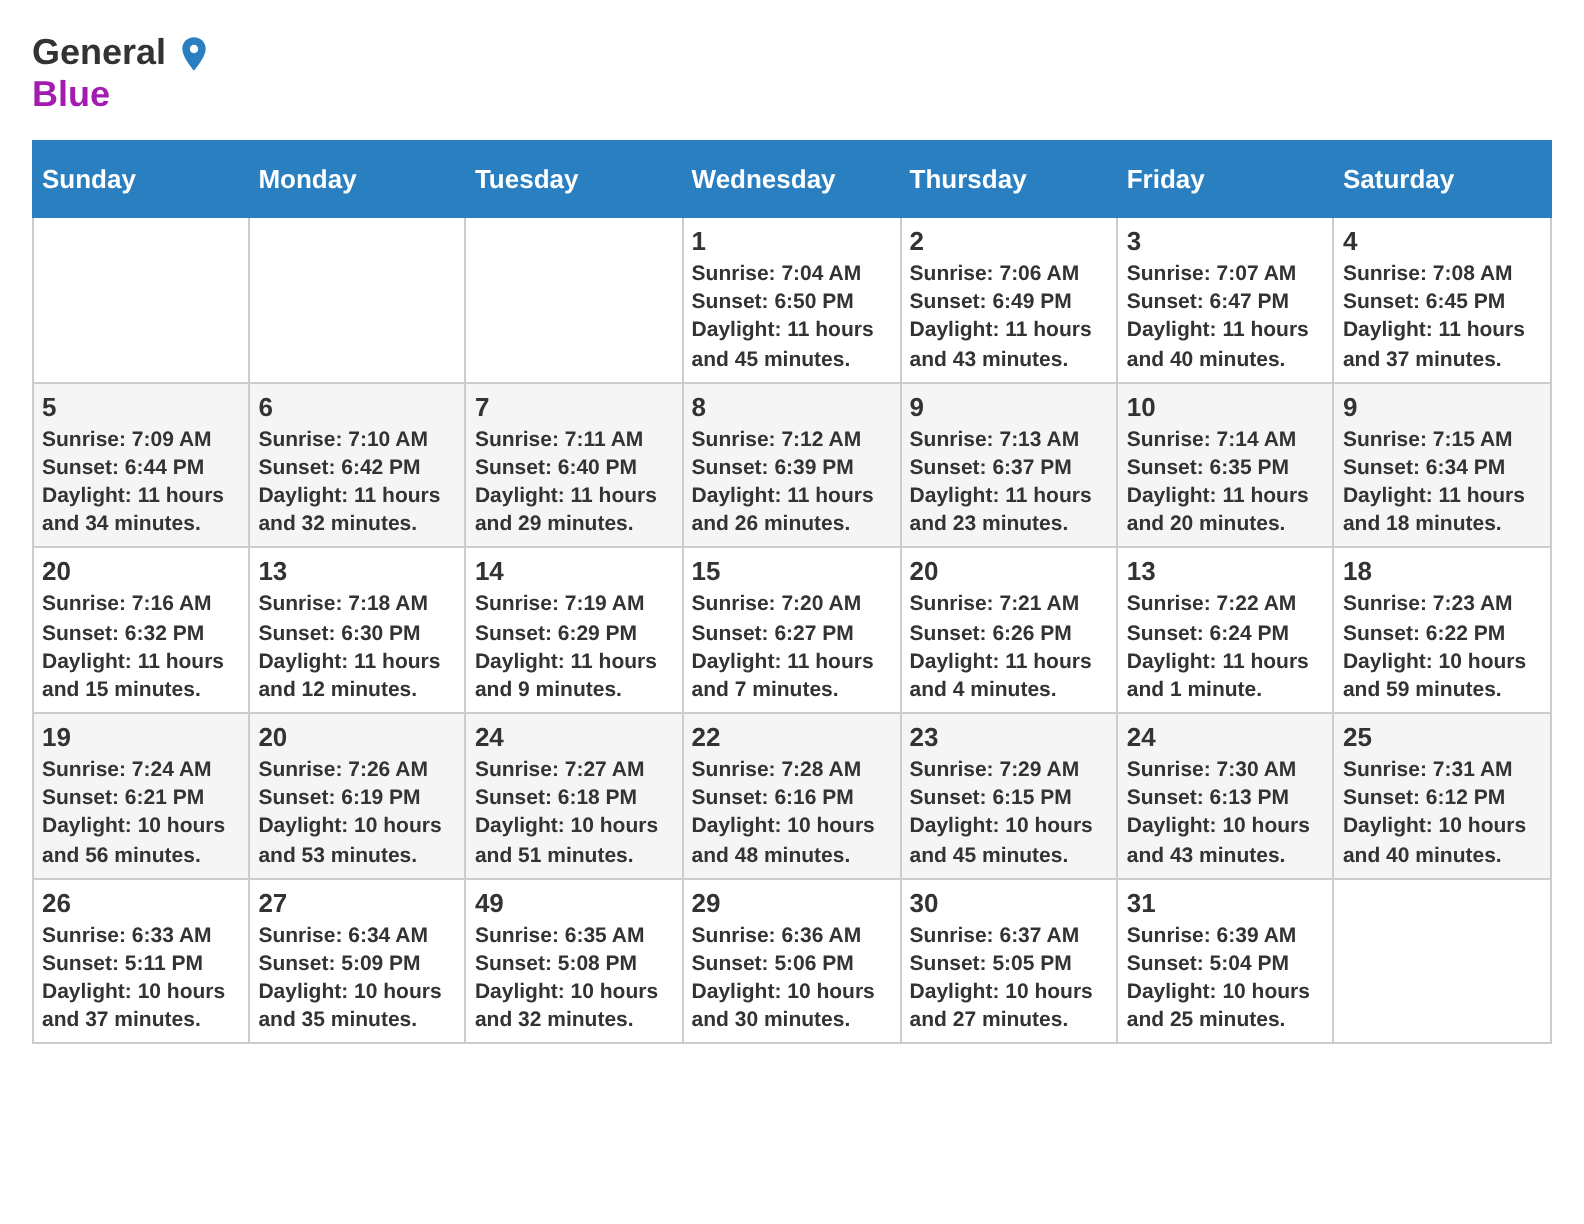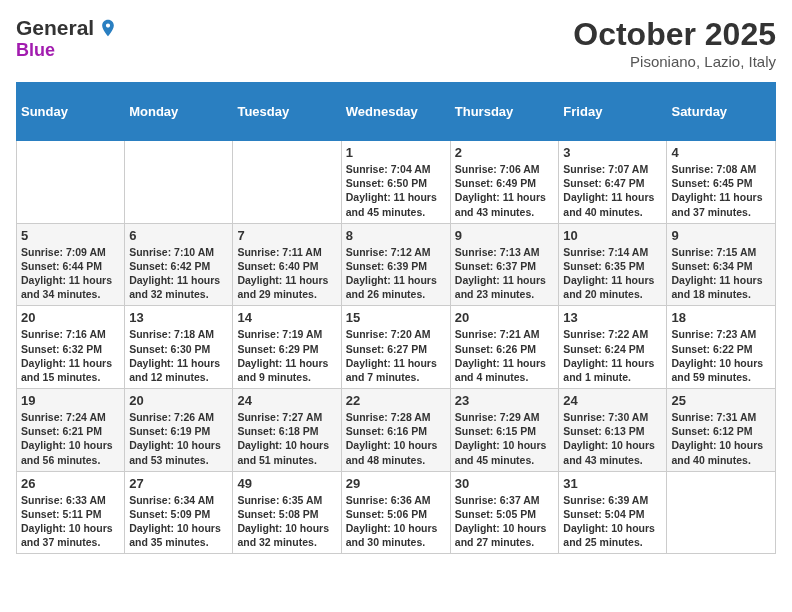--- a/index.html
+++ b/index.html
@@ -20,21 +20,21 @@
       display: flex;
       flex-direction: column;
       align-items: flex-start;
     }
     .logo-text {
       display: flex;
       align-items: center;
       gap: 2px;
     }
     .logo-general {
-      font-size: 21px;
+      font-size: 18px;
       font-weight: bold;
       color: #333;
     }
     .logo-blue {
       font-size: 18px;
       font-weight: bold;
       color: #a21caf;
     }
     .logo-icon {
       width: 20px;
@@ -56,21 +56,21 @@
     .calendar {
       width: 100%;
       border-collapse: collapse;
       border: 1px solid #ccc;
     }
     .calendar th {
       background-color: #2a7fc1;
       color: #fff;
       font-size: 13px;
       font-weight: bold;
-      padding: 21px 4px;
+      padding: 11px 4px;
       text-align: left;
       border: 1px solid #2a7fc1;
     }
     .calendar td {
       vertical-align: top;
       width: 110px;
       min-height: 80px;
       padding: 4px;
       border: 1px solid #ccc;
       font-size: 10.5px;
@@ -100,24 +100,20 @@
 <div class="header">
   <div class="logo">
     <div class="logo-text">
       <span class="logo-general">General</span>
       <svg class="logo-icon" viewBox="0 0 24 24" fill="#2a7fc1">
         <path d="M12 2C8 2 5 5 5 9c0 5 7 13 7 13s7-8 7-13c0-4-3-7-7-7zm0 9.5c-1.4 0-2.5-1.1-2.5-2.5S10.6 6.5 12 6.5 14.5 7.6 14.5 9 13.4 11.5 12 11.5z"></path>
       </svg>
     </div>
     <span class="logo-blue">Blue</span>
   </div>
-  <div class="title-area">
-    <div class="month-title">October 2025</div>
-    <div class="location">Pisoniano, Lazio, Italy</div>
-  </div>
 </div>
 
 <table class="calendar">
   <thead>
     <tr>
     <th>Sunday</th>
         <th>Monday</th>
         <th>Tuesday</th>
         <th>Wednesday</th>
         <th>Thursday</th>

